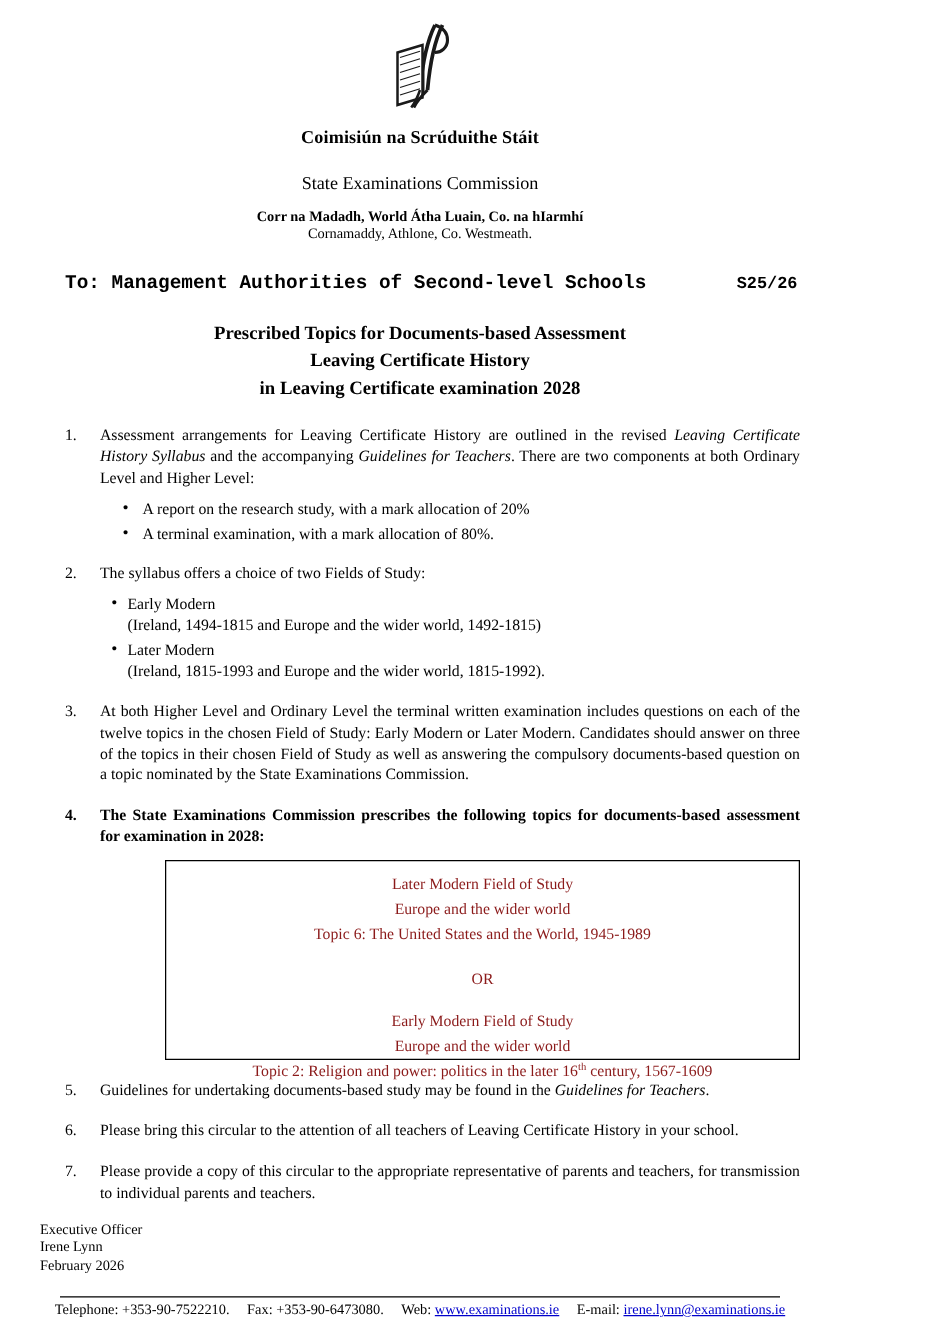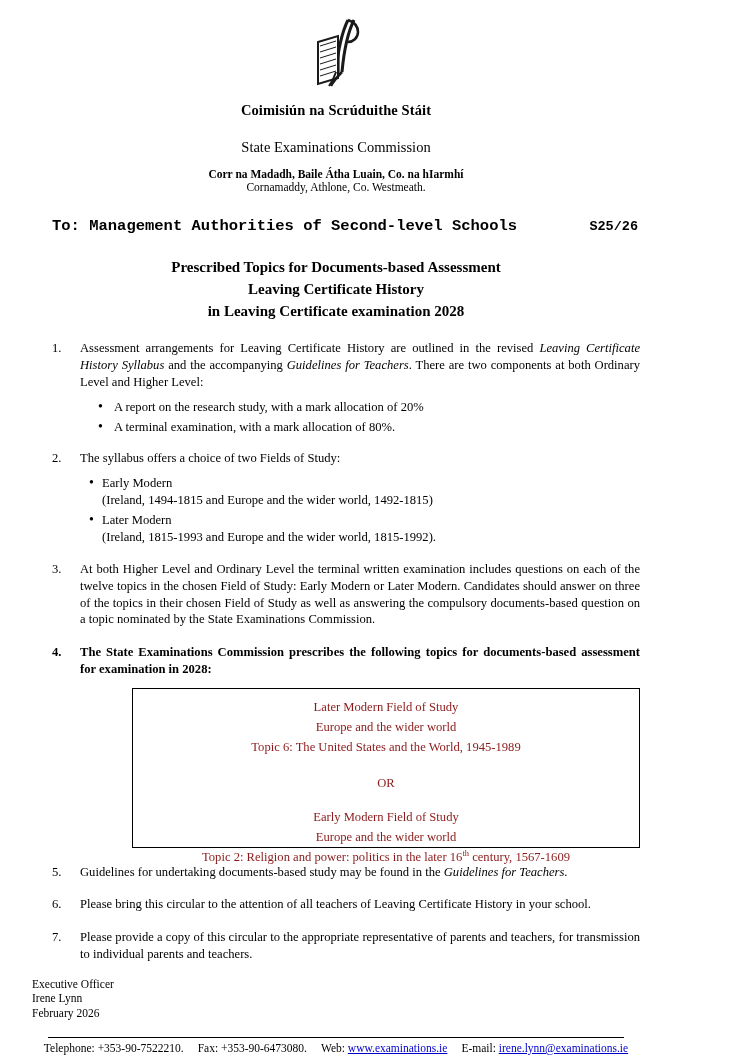--- a/index.html
+++ b/index.html
@@ -200,21 +200,21 @@
         <path d="M41 26 L41 60" stroke-width="1.2"></path>
         <path d="M44 56 C40 60 36 64 33 70" stroke-width="2.5"></path>
         <path d="M38 56 C36 62 34 66 31 70" stroke-width="2"></path>
       </g>
     </svg>
   </div>
 
   <div class="org-block">
     <div class="org-irish">Coimisiún na Scrúduithe Stáit</div>
     <div class="org-eng">State Examinations Commission</div>
-    <div class="addr-irish">Corr na Madadh, Baile Átha Luain, Co. na hIarmhí</div>
+    <div class="addr-irish">Corr na Madadh, World Átha Luain, Co. na hIarmhí</div>
     <div class="addr-eng">Cornamaddy, Athlone, Co. Westmeath.</div>
   </div>
 
   <div class="to-row">
     <div class="to-text">To: Management Authorities of Second-level Schools</div>
     <div class="ref-code">S25/26</div>
   </div>
 
   <div class="doc-title">
     <div>Prescribed Topics for Documents-based Assessment</div>

